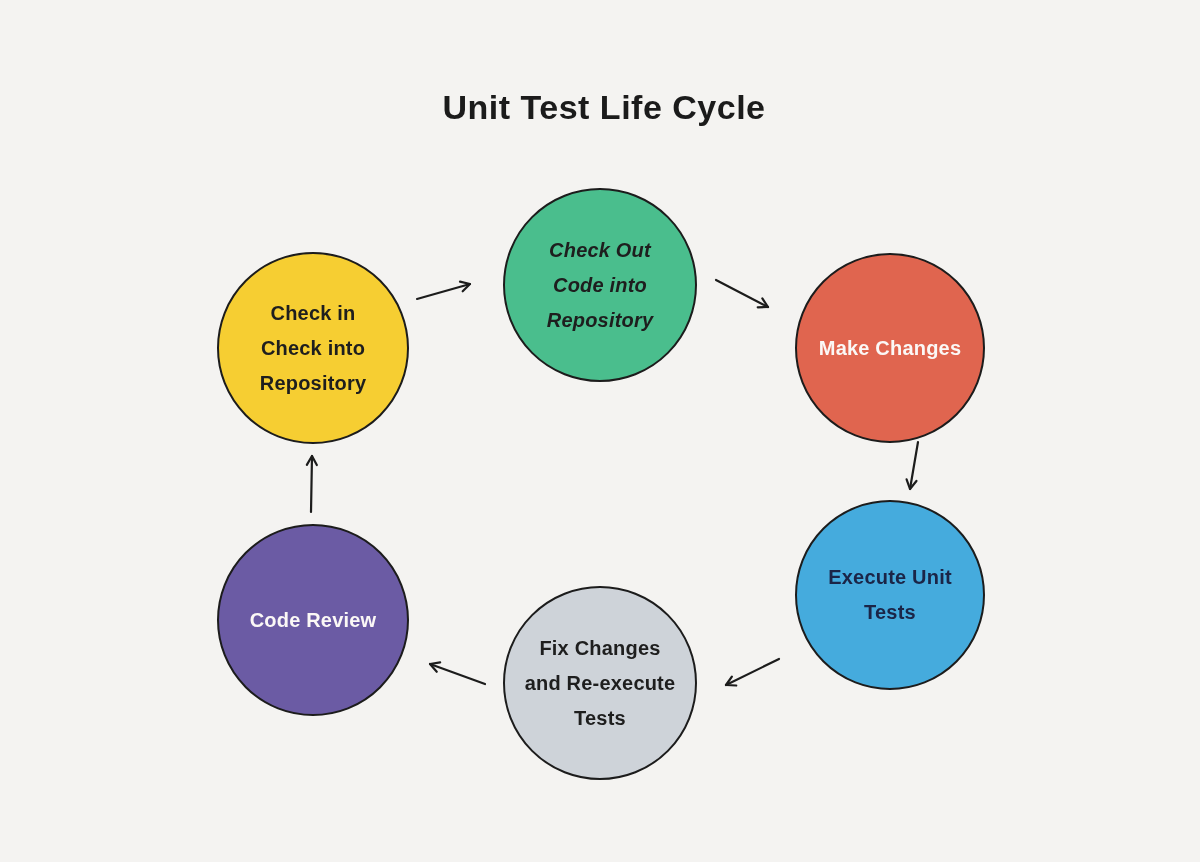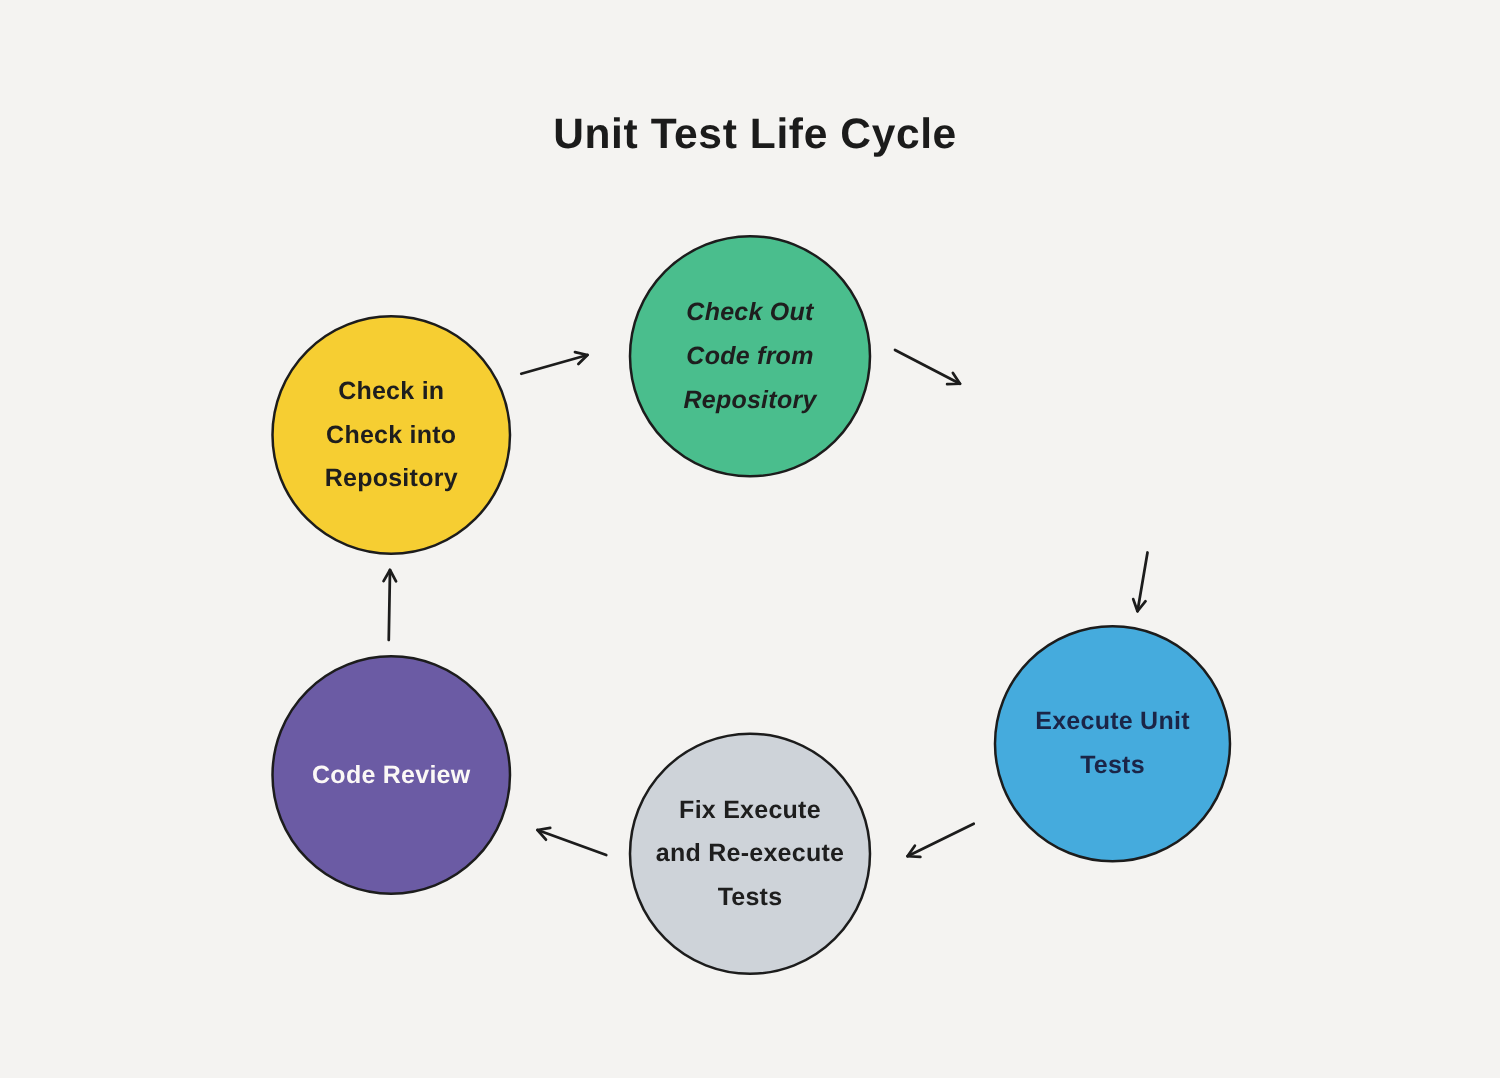--- a/index.html
+++ b/index.html
@@ -109,36 +109,41 @@
       <line x1="918" y1="442" x2="910" y2="489" marker-end="url(#ah)"></line>
       <line x1="779" y1="659" x2="726" y2="685" marker-end="url(#ah)"></line>
       <line x1="485" y1="684" x2="430" y2="664" marker-end="url(#ah)"></line>
       <line x1="311" y1="512" x2="312" y2="456" marker-end="url(#ah)"></line>
     </g>
   </svg>
 
   <div class="node node-check-out">
     <div class="label">
       <div>Check Out</div>
-      <div>Code from</div>
+      <div>Code into</div>
       <div>Repository</div>
     </div>
   </div>
 
+  <div class="node node-make-changes">
+    <div class="label">
+      <div>Make Changes</div>
+    </div>
+  </div>
 
   <div class="node node-execute-tests">
     <div class="label">
       <div>Execute Unit</div>
       <div>Tests</div>
     </div>
   </div>
 
   <div class="node node-fix-defects">
     <div class="label">
-      <div>Fix Execute</div>
+      <div>Fix Changes</div>
       <div>and Re-execute</div>
       <div>Tests</div>
     </div>
   </div>
 
   <div class="node node-code-review">
     <div class="label">
       <div>Code Review</div>
     </div>
   </div>

